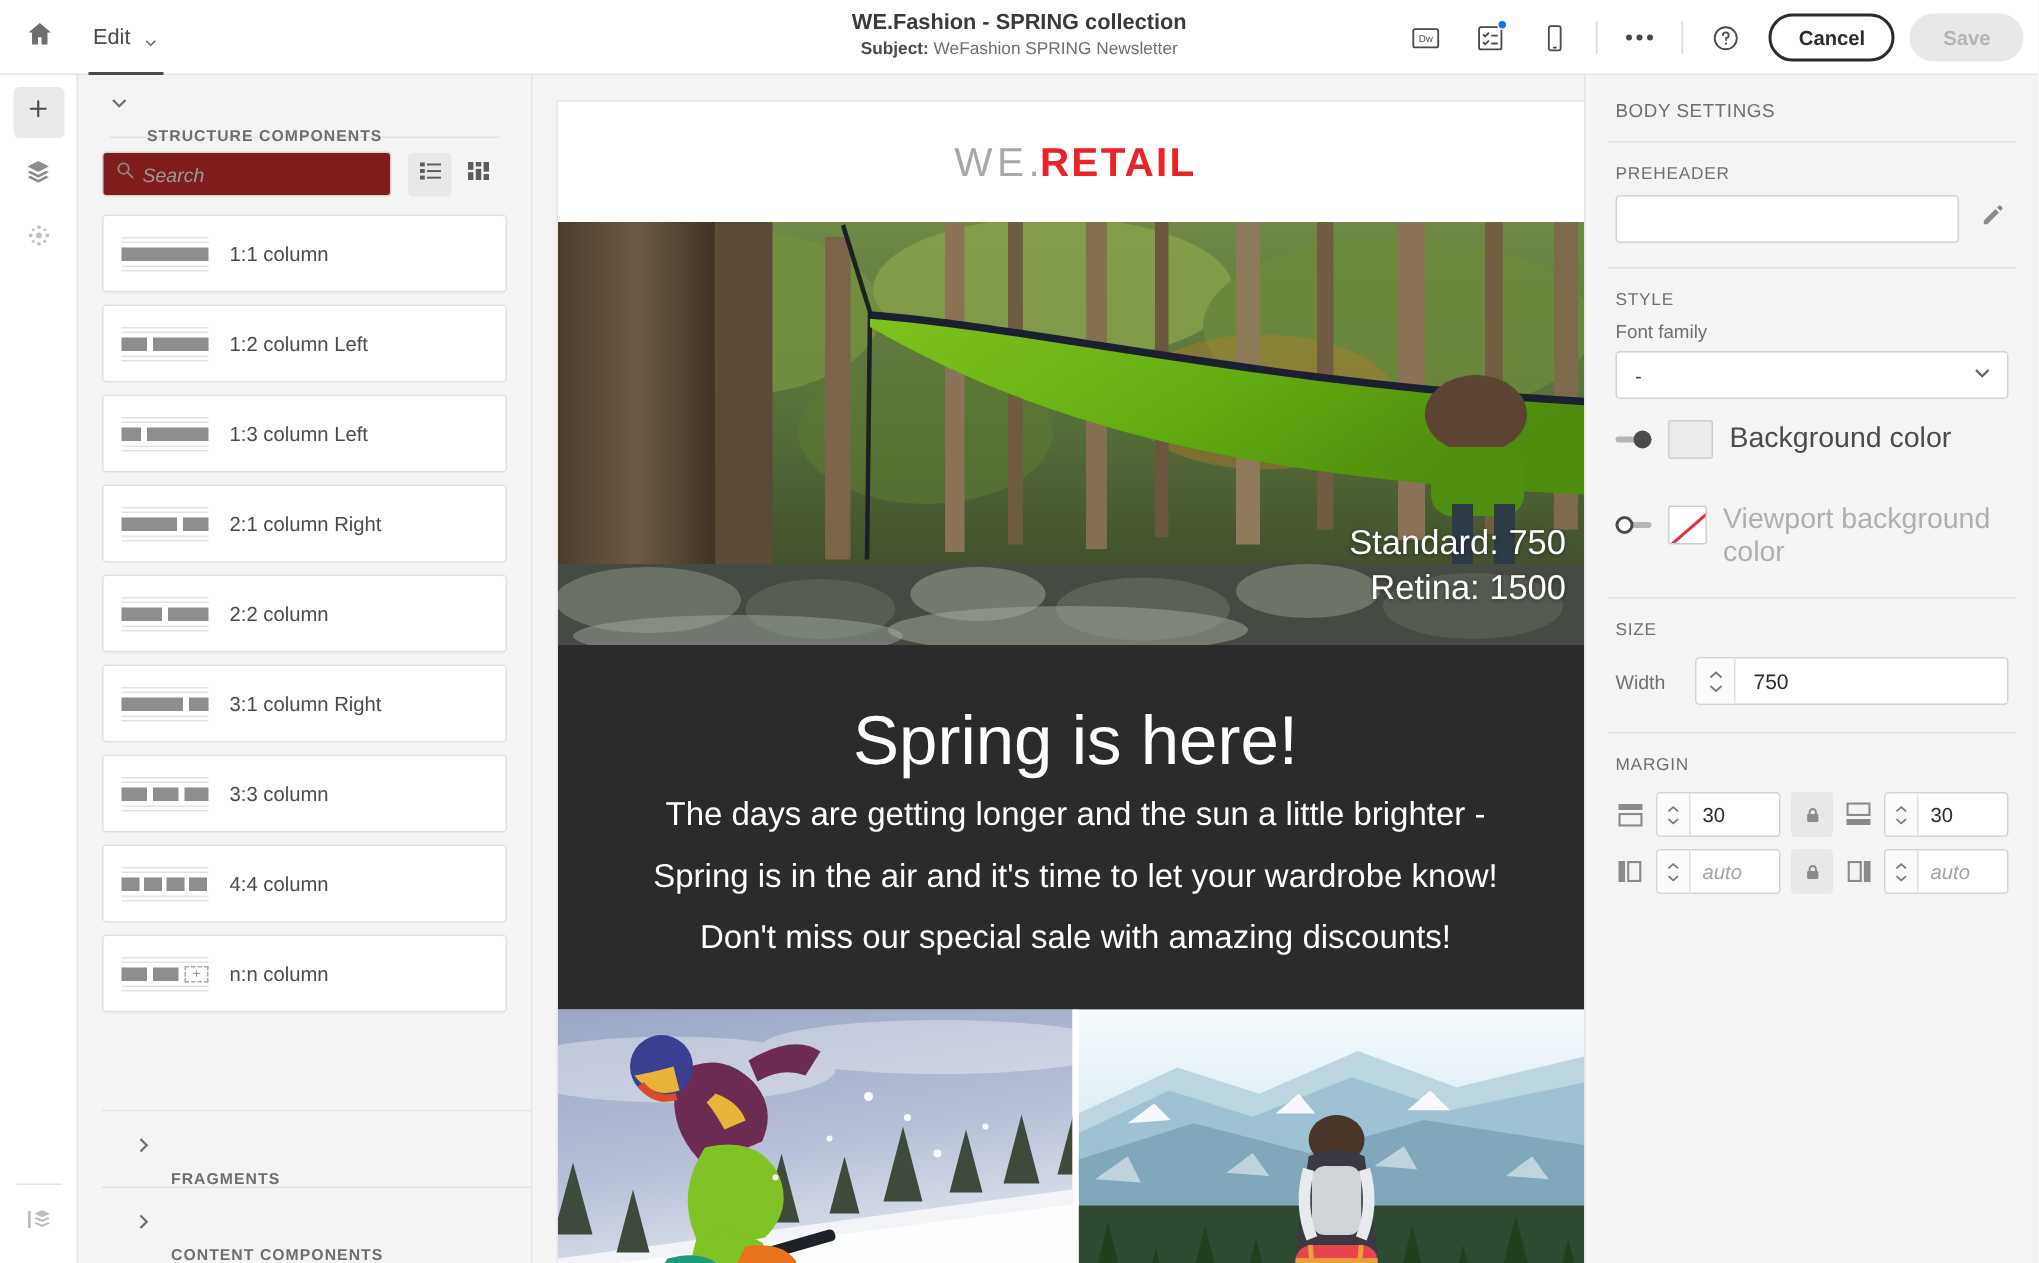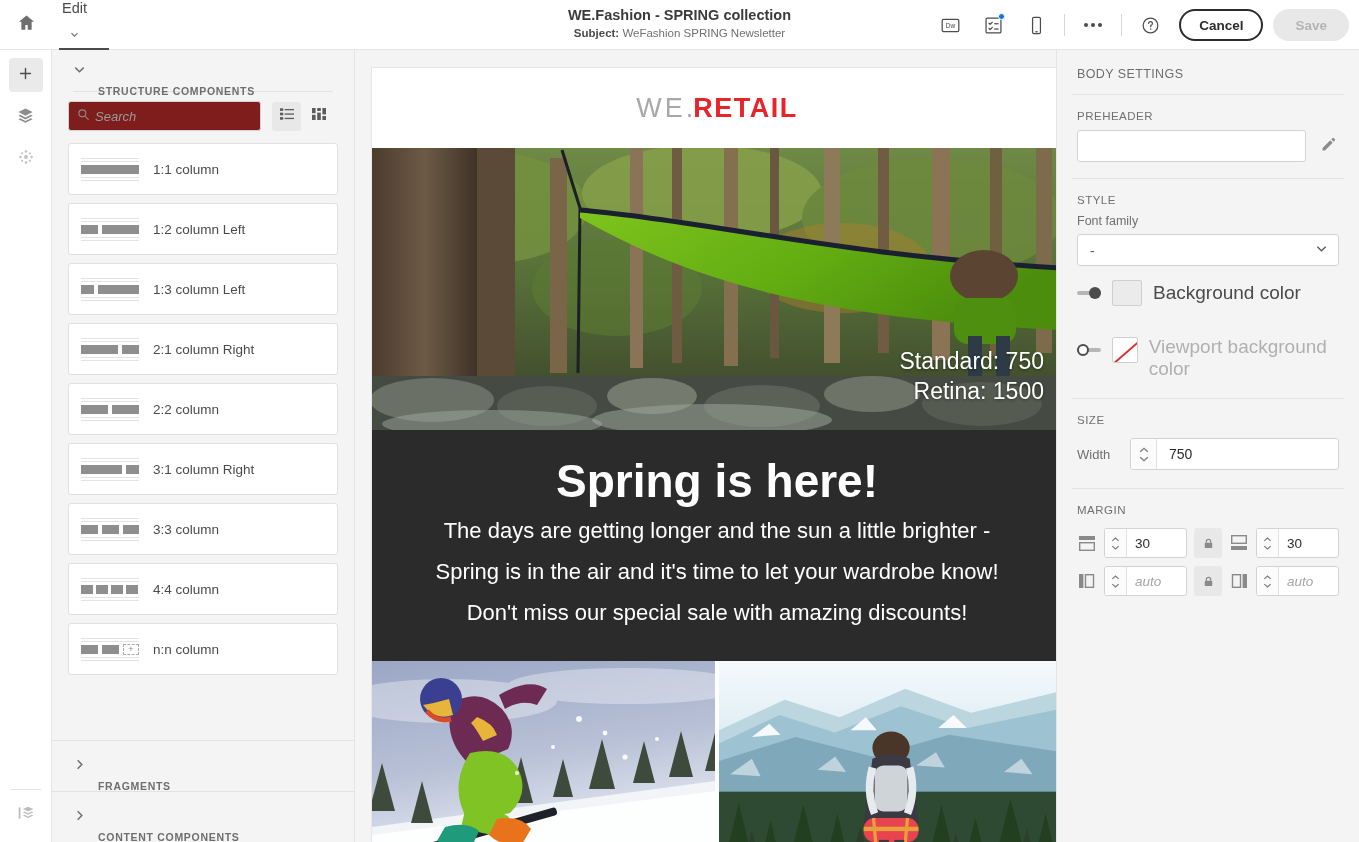--- a/index.html
+++ b/index.html
@@ -14,21 +14,21 @@
 
   
   .header {
     position: absolute; left: 0; top: 0; width: 1359px; height: 50px;
     background: #fff; border-bottom: 1px solid #e4e4e4;
     display: flex; align-items: center;
   }
   .hdr-home { width: 52px; height: 50px; display: flex; align-items: center; justify-content: center; cursor: pointer; }
   .hdr-tab {
     position: relative; height: 50px; display: flex; align-items: center; gap: 9px;
-    padding: 0 10px 0 8px; margin-left: 2px; cursor: pointer; flex-direction: column;
+    padding: 0 10px 0 8px; margin-left: 2px; cursor: pointer;
   }
   .hdr-tab .tab-label { font-size: 14.5px; color: #4b4b4b; }
   .hdr-tab .tab-underline {
     position: absolute; left: 5px; bottom: 0; width: 50px; height: 2px; background: #4b4b4b;
   }
   .chev-sm { width: 9px; height: 9px; }
   .hdr-title-wrap {
     position: absolute; left: 0; right: 0; top: 6px; text-align: center; pointer-events: none;
   }
   .hdr-title { font-size: 14.5px; font-weight: bold; color: #3b3b3b; line-height: 19px; }
@@ -105,21 +105,21 @@
     cursor: pointer;
   }
   .comp-label { font-size: 13.5px; color: #4b4b4b; }
   .thumb { width: 58px; height: 26px; position: relative; }
   .thumb .ln { position: absolute; left: 0; width: 58px; height: 1px; background: #e3e3e3; }
   .thumb .blk { position: absolute; background: #8e8e8e; }
   .thumb .dash {
     position: absolute; border: 1px dashed #aaa; display: flex; align-items: center;
     justify-content: center; font-size: 9px; color: #8e8e8e; line-height: 1;
   }
-  .lpanel-bottom { position: absolute; left: 0; bottom: 0; width: 302px; text-align: right; }
+  .lpanel-bottom { position: absolute; left: 16px; bottom: 0; width: 302px; text-align: right; }
   .sec-collapsed { background: #f4f4f4; }
   .sec-collapsed .sec-head { height: 50px; }
   .sec-top-rule { height: 1px; background: #e2e2e2; }
 
   
   .canvas {
     position: absolute; left: 355px; top: 50px; right: 303px; height: 792px;
     background: #f4f4f4; overflow: hidden;
   }
   .doc {
@@ -132,21 +132,21 @@
   .logo-retail { font-size: 27px; letter-spacing: 1.5px; color: #e8232a; font-weight: bold; }
 
   .hero { position: relative; height: 282px; overflow: hidden; background: #3c3f32; }
   .hero-art { position: absolute; inset: 0; }
   .hero-text {
     position: absolute; right: 18px; bottom: 24px; text-align: right;
     font-size: 23px; color: #fff; line-height: 30px; text-shadow: 0 1px 3px rgba(0,0,0,.45);
   }
 
   .band { background: #2b2b2b; padding: 22px 10px 28px; text-align: center; }
-  .band-h { font-size: 46px; color: #fff; font-weight: bold; line-height: 58px; white-space: nowrap; }
+  .band-h { font-size: 46px; color: #fff; font-weight: normal; line-height: 58px; white-space: nowrap; margin-top: 12px; }
   .band-p { font-size: 22px; color: #fff; line-height: 41px; white-space: nowrap; }
 
   .duo { display: flex; height: 200px; }
   .duo .half { position: relative; width: 50%; overflow: hidden; }
   .duo .gap { width: 4px; background: #fff; }
 
   
   .rpanel {
     position: absolute; right: 0; top: 50px; width: 303px; height: 792px;
     background: #f4f4f4; border-left: 1px solid #e4e4e4; overflow: hidden;

